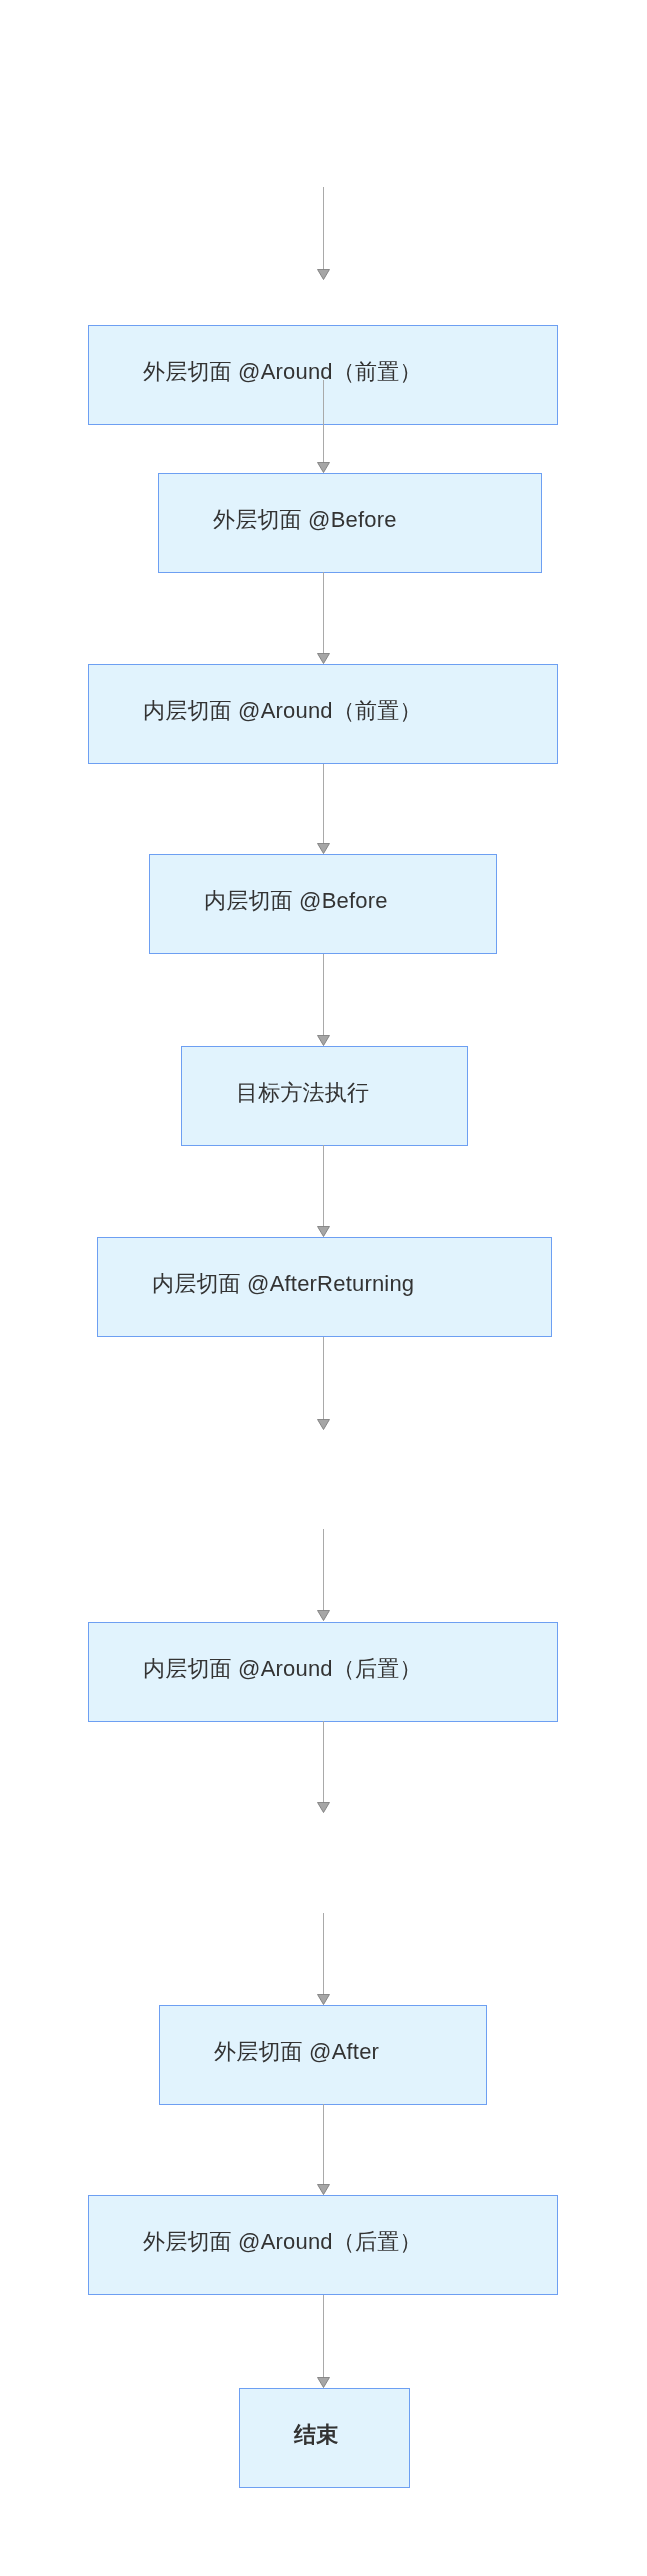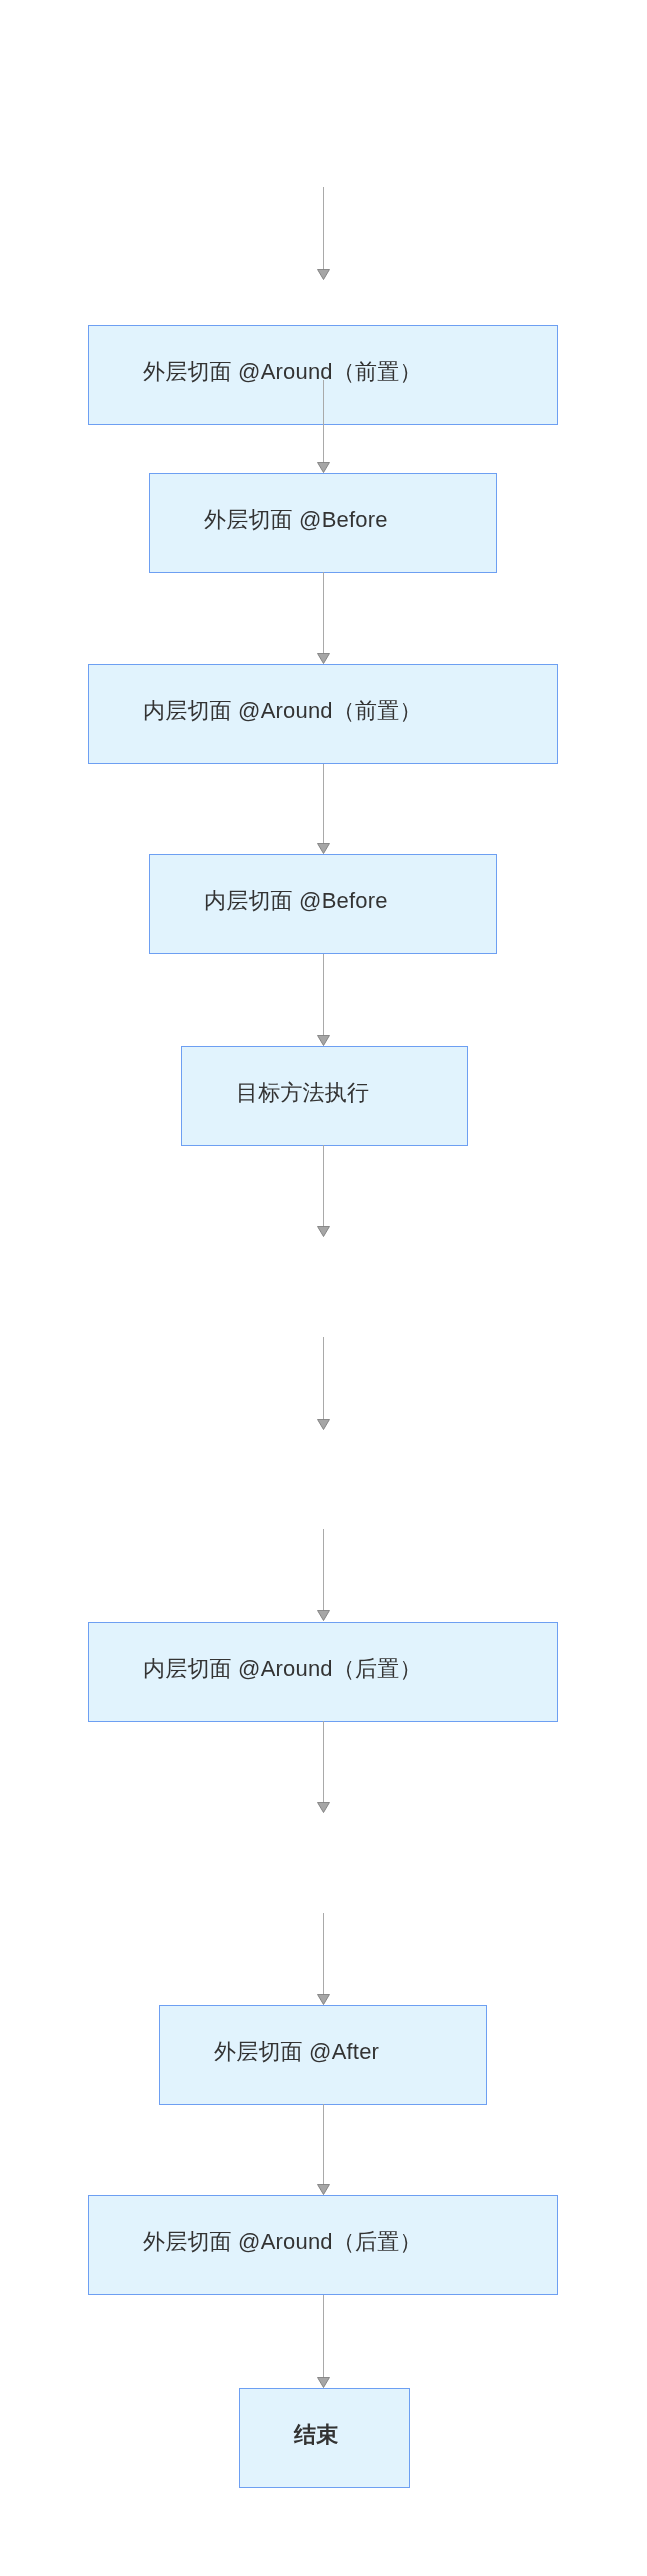--- a/index.html
+++ b/index.html
@@ -28,21 +28,21 @@
   .node .label {
     padding-left: 54px;
     font-size: 22px;
     color: var(--node-text, #333333);
     white-space: nowrap;
     letter-spacing: 0.2px;
   }
   
   #n1  { top: 88px;   left: 239px; width: 171px; }
   #n2  { top: 280px;  left: 88px;  width: 470px; margin-top: 45px; }
-  #n3  { top: 473px;  left: 149px; width: 348px; }
+  #n3  { top: 473px;  left: 158px; width: 384px; }
   #n4  { top: 664px;  left: 88px;  width: 470px; }
   #n5  { top: 854px;  left: 149px; width: 348px; }
   #n6  { top: 1046px; left: 181px; width: 287px; }
   #n7  { top: 1237px; left: 97px; width: 455px; }
   #n8  { top: 1430px; left: 159px; width: 328px; }
   #n9  { top: 1622px; left: 88px;  width: 470px; }
   #n10 { top: 1813px; left: 97px; width: 455px; }
   #n11 { top: 2005px; left: 159px; width: 328px; }
   #n12 { top: 2195px; left: 88px;  width: 470px; text-align: right; }
   #n13 { top: 2388px; left: 239px; width: 171px; font-weight: bold; }
@@ -98,20 +98,23 @@
   </div>
   <div class="node" id="n4">
     <span class="label">内层切面 @Around（前置）</span>
   </div>
   <div class="node" id="n5">
     <span class="label">内层切面 @Before</span>
   </div>
   <div class="node" id="n6">
     <span class="label">目标方法执行</span>
   </div>
+  <div class="node" id="n7">
+    <span class="label">内层切面 @AfterReturning</span>
+  </div>
   <div class="node" id="n9">
     <span class="label">内层切面 @Around（后置）</span>
   </div>
   <div class="node" id="n11">
     <span class="label">外层切面 @After</span>
   </div>
   <div class="node" id="n12">
     <span class="label">外层切面 @Around（后置）</span>
   </div>
   <div class="node" id="n13">

